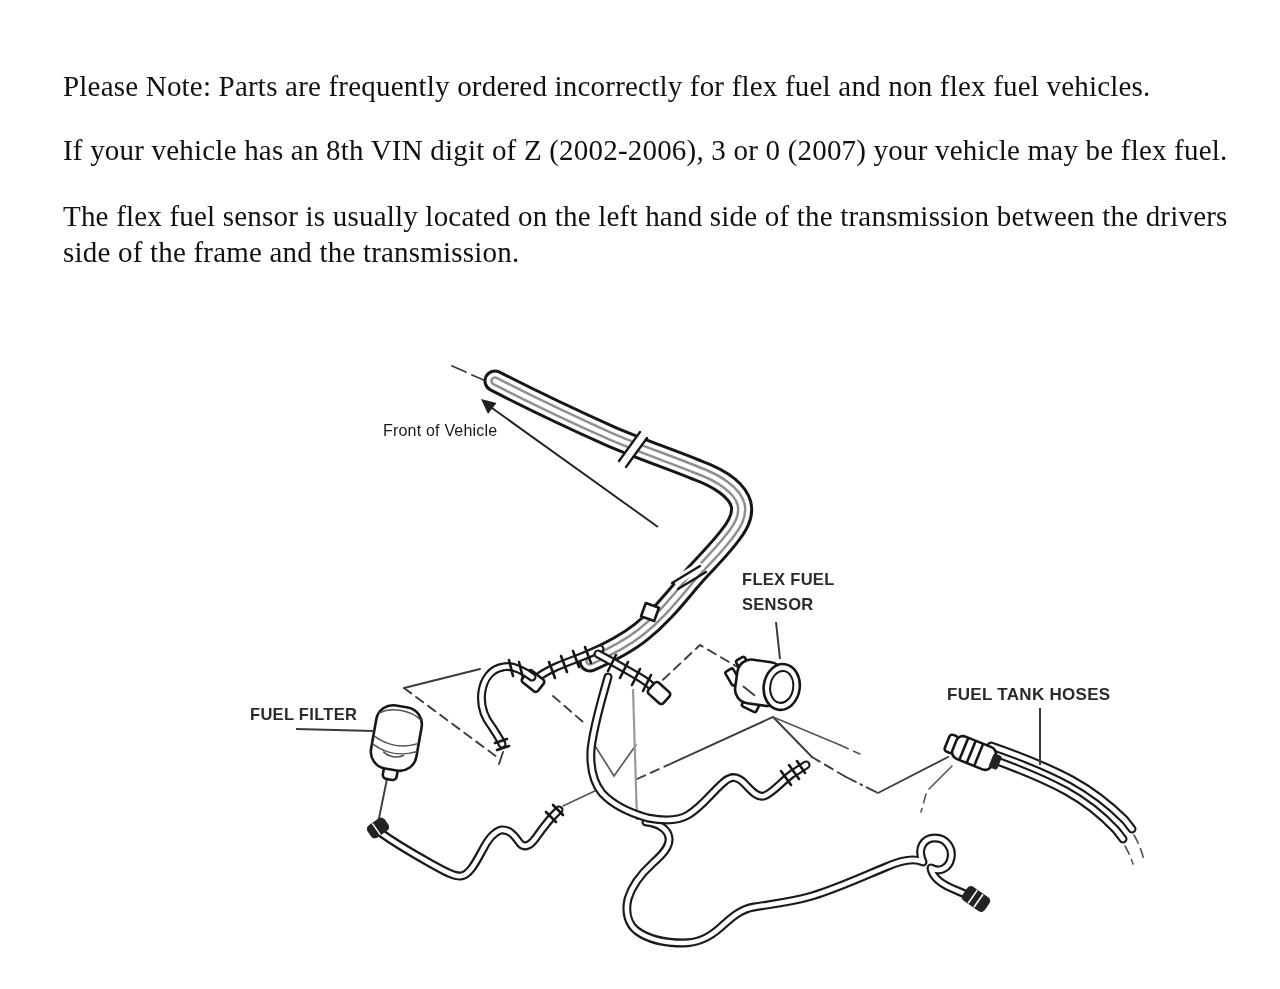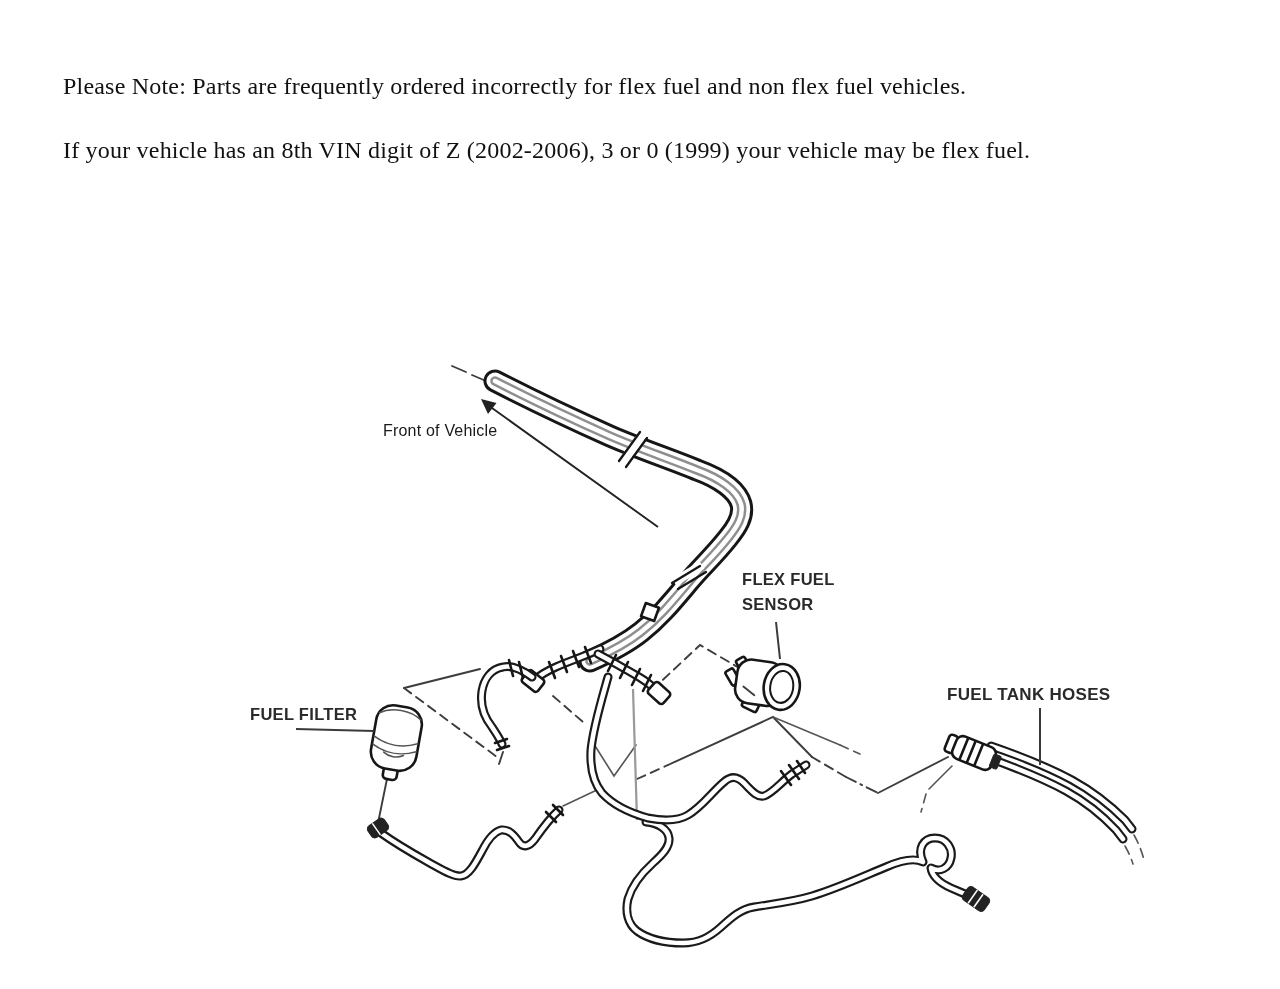--- a/index.html
+++ b/index.html
@@ -1,18 +1,18 @@
 <!DOCTYPE html>
 <html><head>
 <meta charset="utf-8">
 <style>
   html,body{margin:0;padding:0;background:#ffffff;}
   .page{position:relative;width:1280px;height:989px;background:#ffffff;overflow:hidden;
         font-family:"Liberation Serif", serif;color:#111;}
-  .para{position:absolute;left:63px;right:30px;font-size:24px;line-height:36px;
+  .para{position:absolute;left:63px;right:30px;font-size:29px;line-height:36px;
         letter-spacing:0.2px;white-space:nowrap;}
   .para.wrap2{white-space:normal;}
   .diagram-svg{position:absolute;left:0;top:0;width:1280px;height:989px;}
 
   
   .t-out{fill:none;stroke:#1a1a1a;stroke-width:9;stroke-linecap:round;stroke-linejoin:round;}
   .t-in {fill:none;stroke:#ffffff;stroke-width:4.6;stroke-linecap:round;stroke-linejoin:round;}
   
   .b1{fill:none;stroke:#161616;stroke-width:23;stroke-linecap:round;stroke-linejoin:round;}
   .b2{fill:none;stroke:#ffffff;stroke-width:17;stroke-linecap:round;stroke-linejoin:round;}
@@ -34,21 +34,25 @@
        fill:#2a2a2a;letter-spacing:0.3px;}
   .lbl-reg{font-family:"Liberation Sans", sans-serif;font-weight:normal;font-size:16px;
        fill:#1a1a1a;letter-spacing:0.2px;}
 </style>
 </head>
 <body>
 
 <div class="page">
 
   <div class="para" style="top:68px">Please Note: Parts are frequently ordered incorrectly for flex fuel and non flex fuel vehicles.</div>
-  <div class="para" style="top:132px">If your vehicle has an 8th VIN digit of Z (2002-2006), 3 or 0 (1999) your vehicle may be flex fuel.</div>
+  <div class="para" style="top:132px">If your vehicle has an 8th VIN digit of Z (2002-2006), 3 or 0 (2007) your vehicle may be flex fuel.</div>
+  <div class="para wrap2" style="top:198px">
+    <div>The flex fuel sensor is usually located on the left hand side of the transmission between the drivers</div>
+    <div>side of the frame and the transmission.</div>
+  </div>
 
   <svg class="diagram-svg" viewBox="0 0 1280 989">
 
     <g>
       <path class="thin" d="M480,669 L404,688"></path>
       <path class="thin dash" d="M404,688 L497,757"></path>
       <path class="thin dash" d="M652,690 L700,645 L741,669"></path>
       <path class="thin dash" d="M553,696 L583,722"></path>
       <path class="thin2" d="M592,741 L614,776 L636,745"></path>
       <path class="thin dash" d="M637,779 L668,765"></path>

